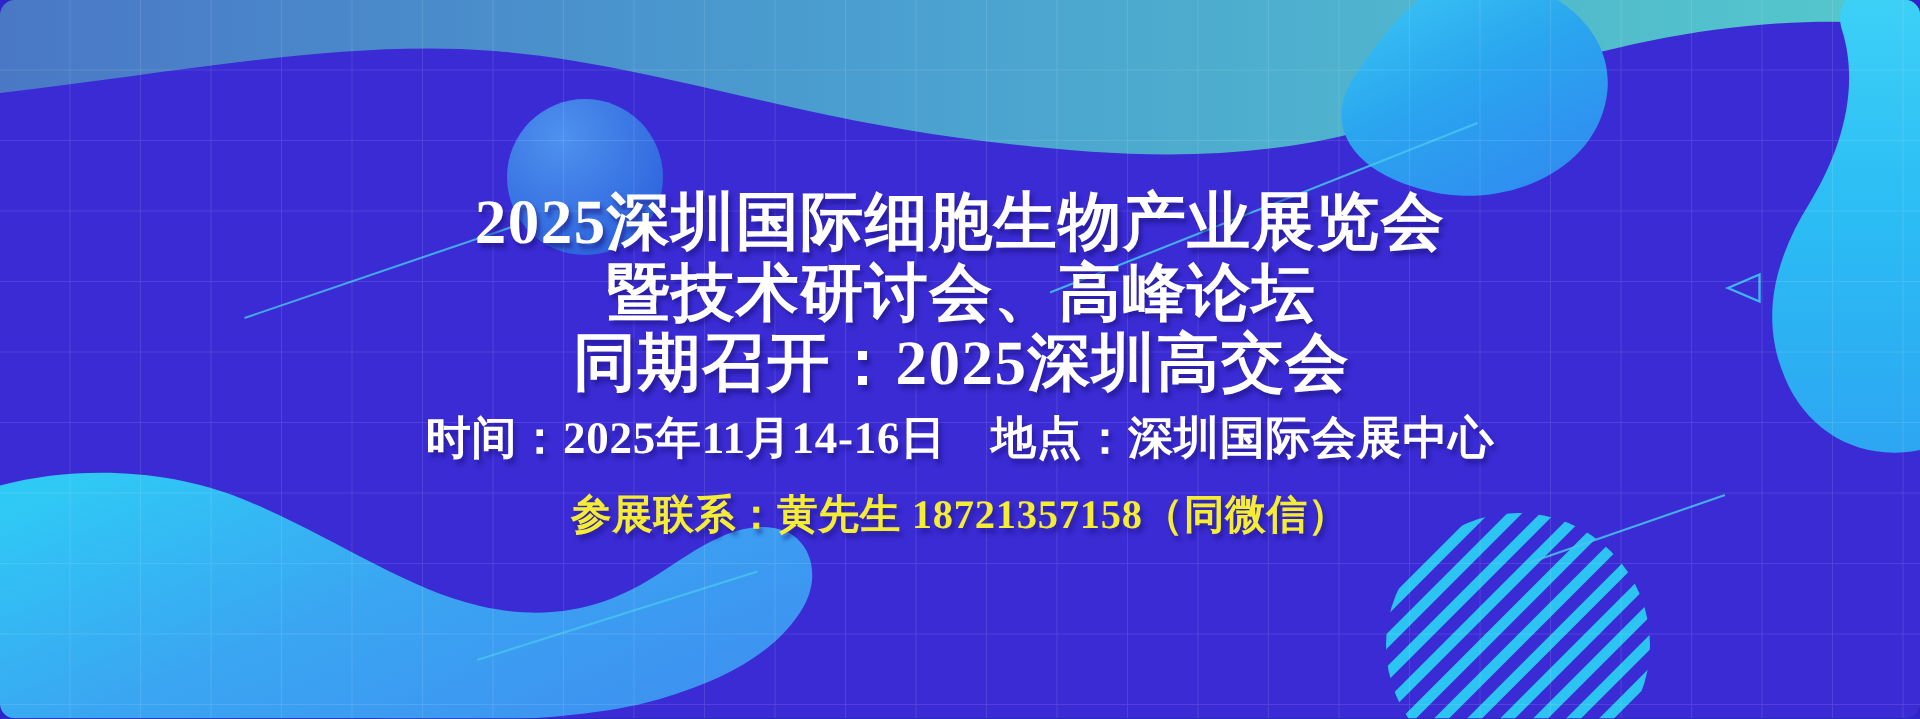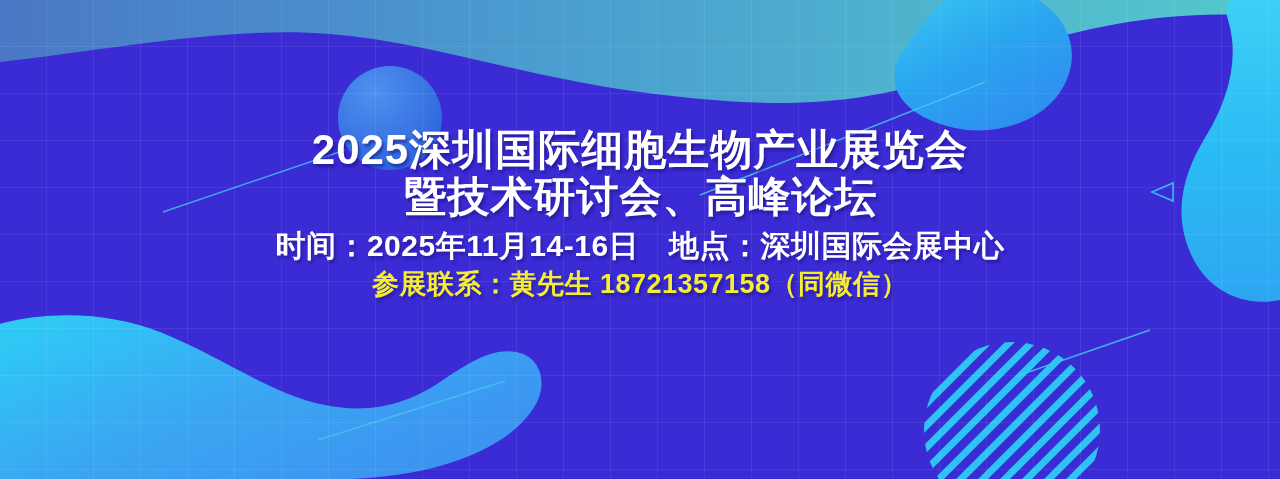--- a/index.html
+++ b/index.html
@@ -6,21 +6,22 @@
     margin: 0;
     padding: 0;
     background: #2f24c9;
   }
   #banner {
     position: relative;
     width: 1280px;
     height: 479px;
     overflow: hidden;
     background: #0c4a6e;
-    font-family: Liberation Sans, sans-serif;
+    font-family: Liberation Serif, serif;
+    border-radius: 10px;
   }
   .layer {
     position: absolute;
     inset: 0;
     width: 100%;
     height: 100%;
   }
   #grid-overlay {
     pointer-events: none;
     z-index: 4;
@@ -59,21 +60,21 @@
     line-height: 36px;
     letter-spacing: 0.5px;
     text-shadow: 2px 3px 3px rgba(26, 16, 120, 0.5);
     white-space: nowrap;
   }
   .meta-line .gap {
     display: inline-block;
     width: 30px;
   }
   .contact-line {
-    margin-top: 4px;
+    margin-top: 16px;
     color: #f5ec34;
     font-weight: bold;
     font-size: 27px;
     line-height: 32px;
     letter-spacing: 0.5px;
     text-shadow: 2px 3px 3px rgba(26, 16, 120, 0.5);
     white-space: nowrap;
   }
 </style>
 </head>
@@ -177,20 +178,21 @@
         <path d="M47 0 V47 M0 47 H47" fill="none" stroke="#ffffff" stroke-opacity="0.14" stroke-width="1"></path>
       </pattern>
     </defs>
     <rect x="0" y="0" width="1280" height="479" fill="url(#gridPat)"></rect>
   </svg>
 
   <div id="content">
     <div class="title-block">
       <div class="title-line l1">2025深圳国际细胞生物产业展览会</div>
       <div class="title-line l2">暨技术研讨会、高峰论坛</div>
+      <div class="title-line l3">同期召开：2025深圳高交会</div>
     </div>
 
     <div class="meta-line">
       <span>时间：</span><span>2025年11月14-16日</span><span class="gap"></span><span>地点：</span><span>深圳国际会展中心</span>
     </div>
 
     <div class="contact-line">
       <span>参展联系：</span><span>黄先生</span><span>&nbsp;</span><span>18721357158</span><span>（同微信）</span>
     </div>
   </div>

